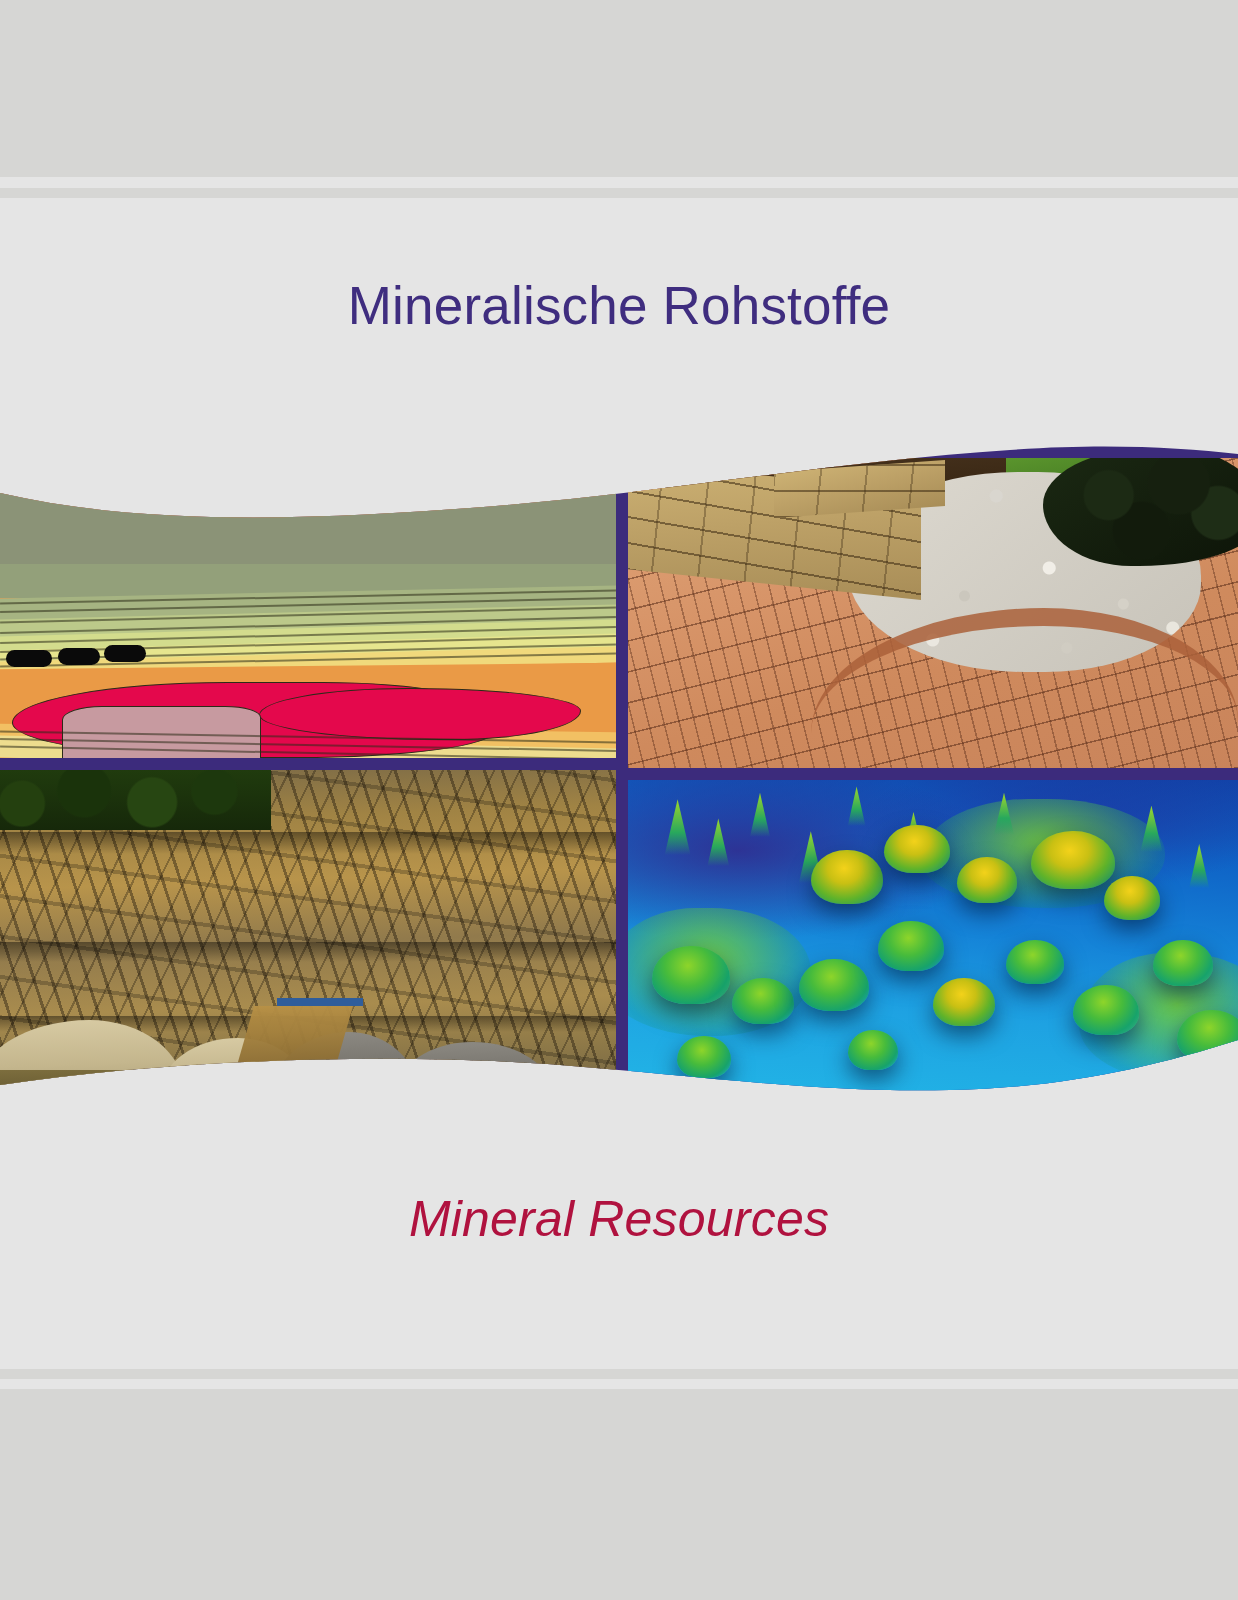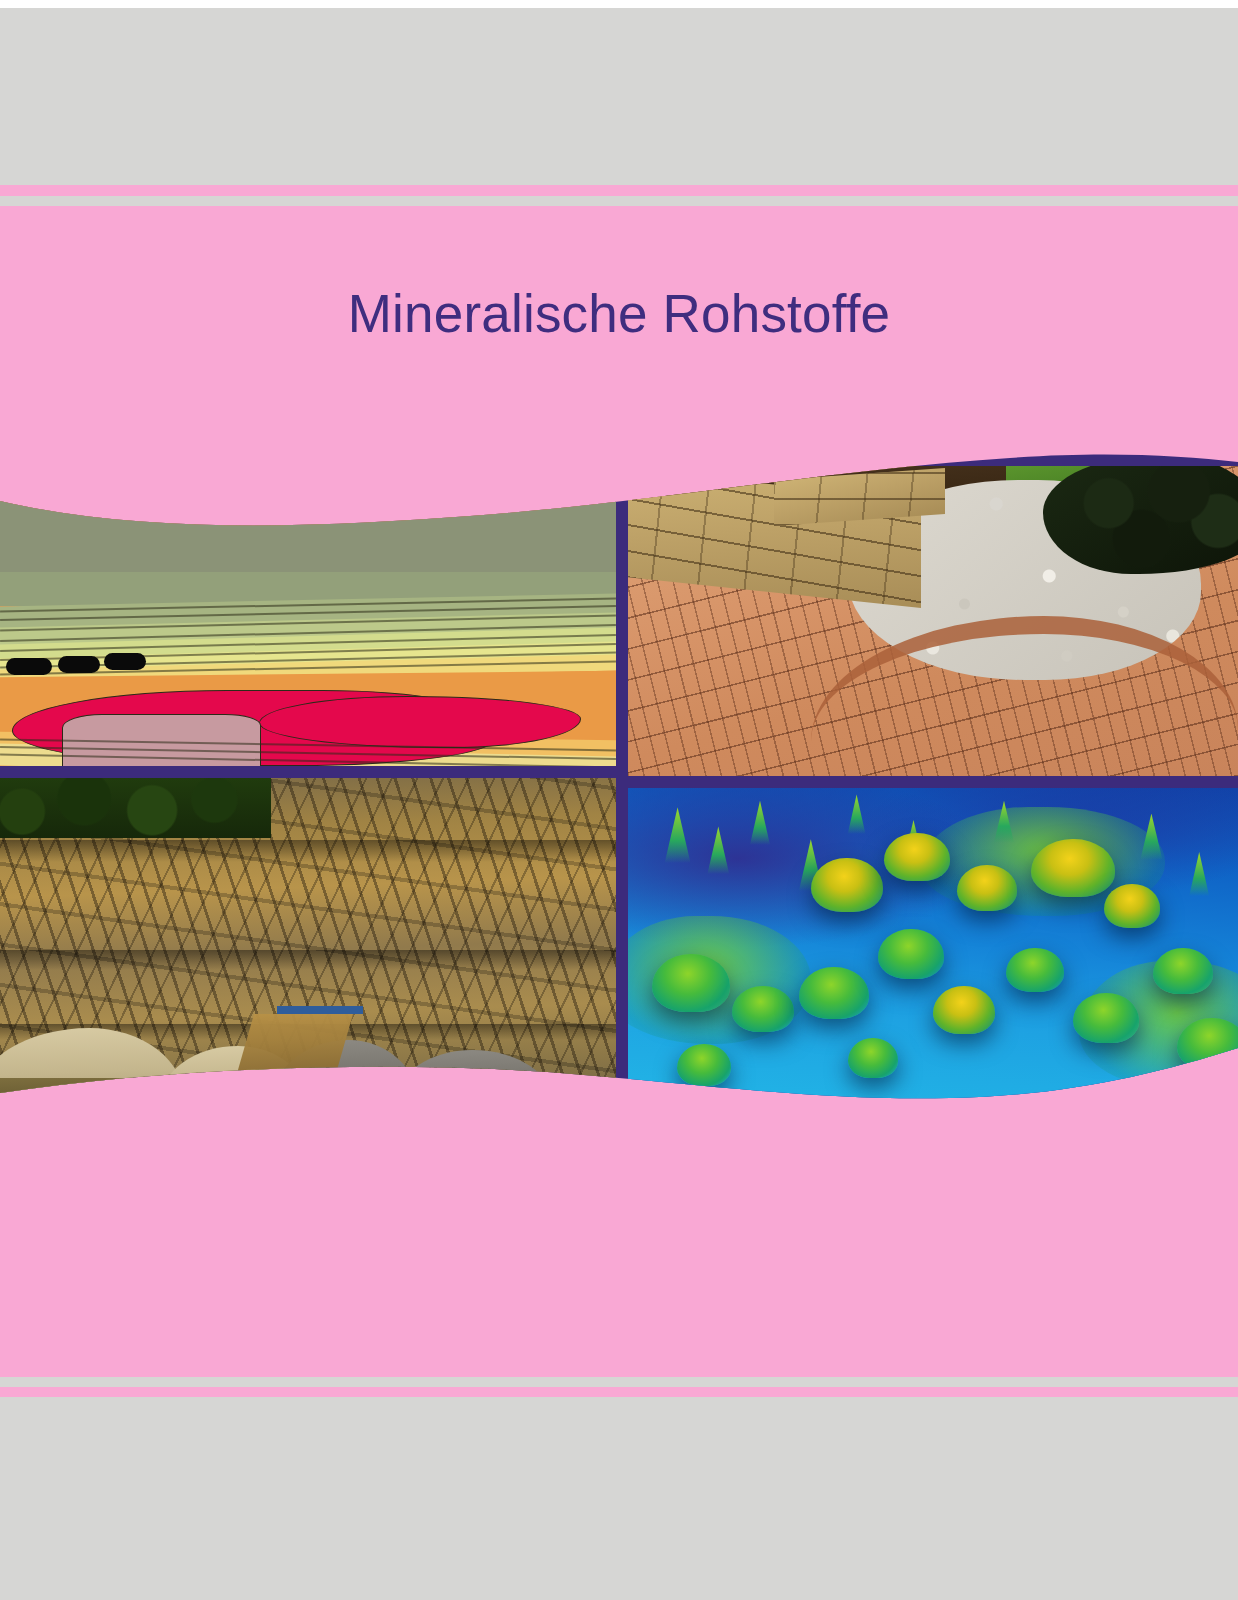--- a/index.html
+++ b/index.html
@@ -2,21 +2,21 @@
 <html><head>
 <meta charset="utf-8">
 <title>Mineralische Rohstoffe</title>
 <style>
   html,body{margin:0;padding:0;background:#ffffff;}
   body{
     width:1238px;height:1600px;
     font-family:"Liberation Sans","DejaVu Sans",sans-serif;
     overflow:hidden;position:relative;
   }
-  .page{position:absolute;inset:0;background:#f9a8d4;margin-top:8px;}
+  .page{position:absolute;inset:0;background:#e5e5e5;}
 
   
   .band{position:absolute;left:0;width:1238px;background:#d6d6d4;}
   #band-top-block   {top:0px;    height:177px;}
   #band-top-strip   {top:188px;  height:10px;}
   #band-bot-strip   {top:1369px; height:10px;}
   #band-bot-block   {top:1389px; height:211px;}
 
   
   .title-de{
@@ -280,14 +280,15 @@
       <div class="mound grn" style="left:62%;top:50%;width:58px;height:44px;"></div>
       <div class="mound grn" style="left:73%;top:64%;width:66px;height:50px;"></div>
       <div class="mound grn" style="left:86%;top:50%;width:60px;height:46px;"></div>
       <div class="mound grn" style="left:90%;top:72%;width:70px;height:52px;"></div>
       <div class="mound grn" style="left:8%;top:80%;width:54px;height:42px;"></div>
       <div class="mound grn" style="left:36%;top:78%;width:50px;height:40px;"></div>
     </div>
 
   </div>
 
+  <div class="title-en">Mineral Resources</div>
 
 </div>
 
 </body></html>

